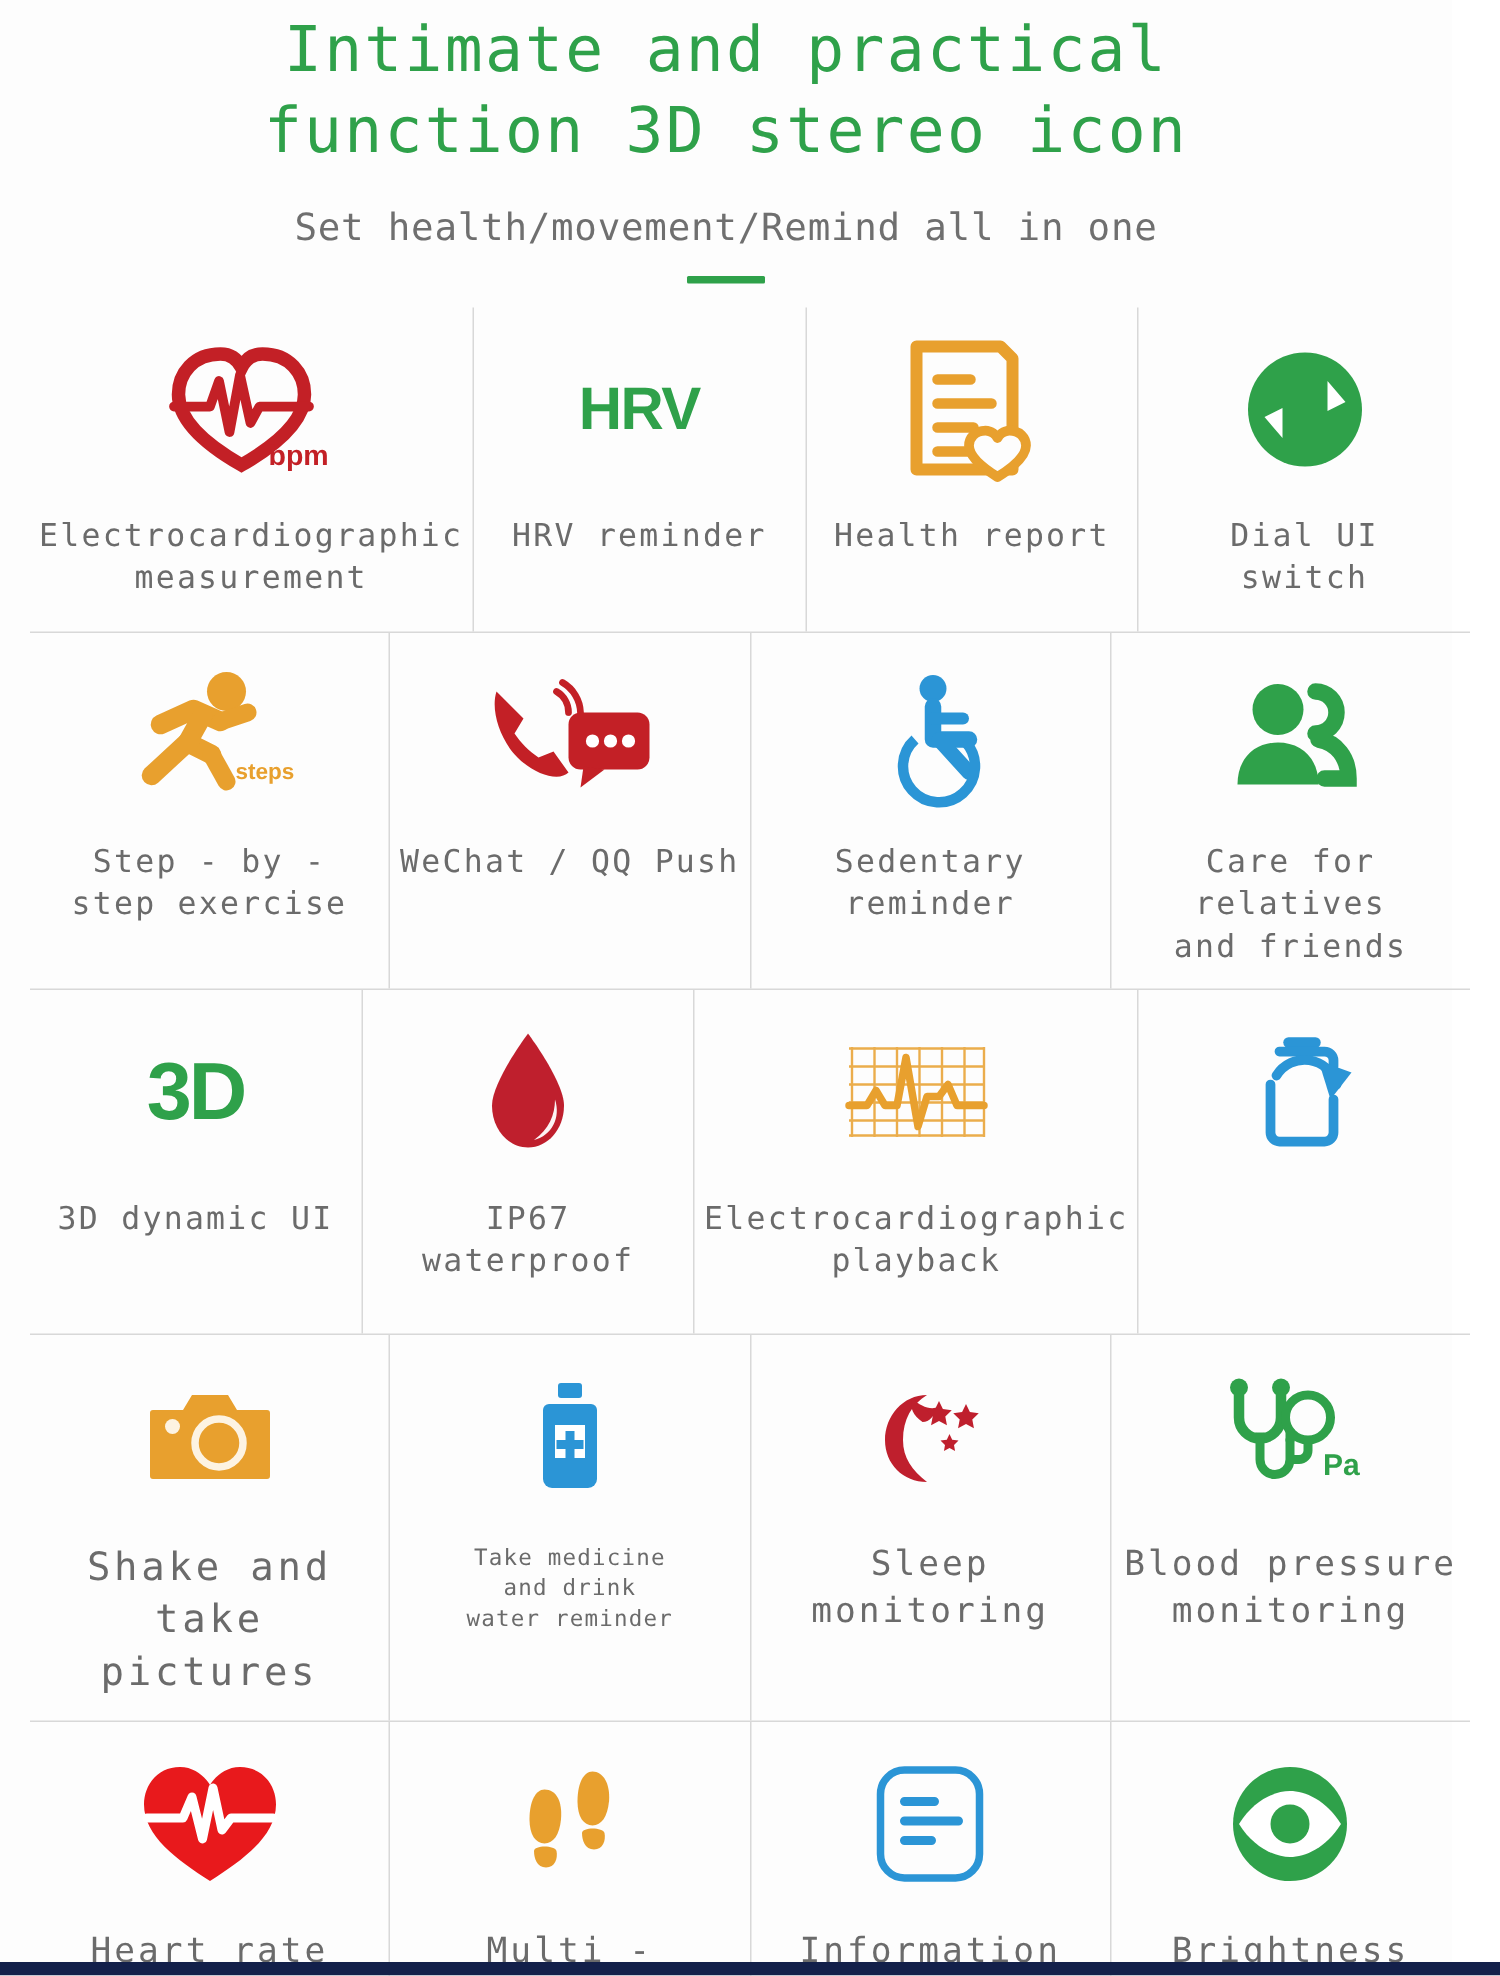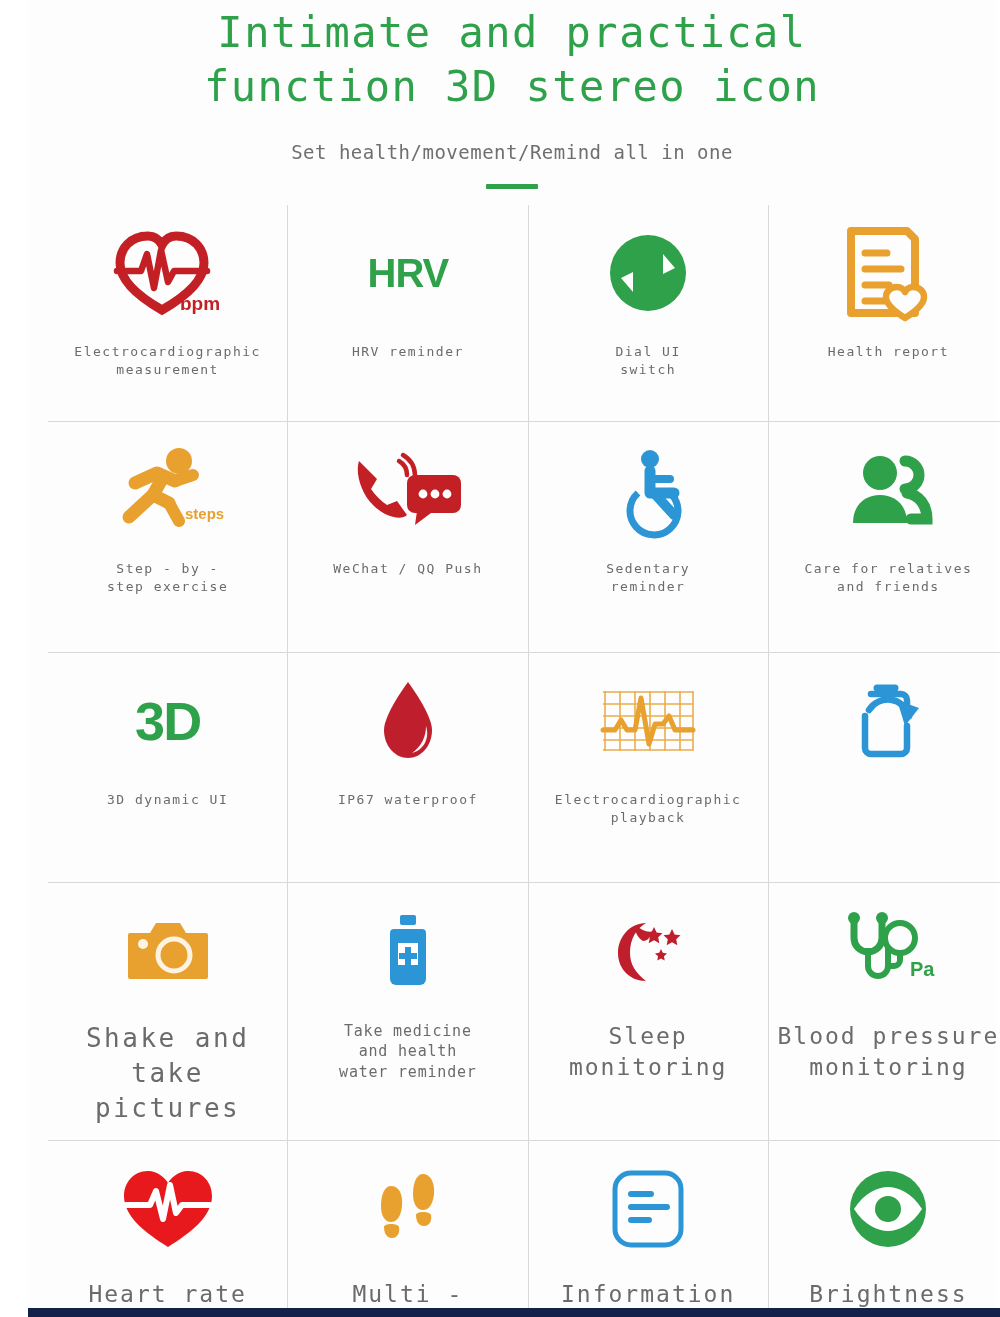--- a/index.html
+++ b/index.html
@@ -8,41 +8,40 @@
     height: 1317px;
     background: #ffffff;
     font-family: "DejaVu Sans Mono", "Liberation Mono", monospace;
     overflow: hidden;
   }
   .page {
     position: relative;
     width: 968px;
     height: 1317px;
     background: #fdfdfd;
-    margin-left: 28px;
   }
 
   
   .header {
     padding-top: 6px;
     text-align: center;
   }
   .title {
     color: #2fa14a;
     font-size: 42px;
     line-height: 54px;
     letter-spacing: 1.5px;
     font-family: "DejaVu Sans Mono", "Liberation Mono", monospace;
     font-weight: 400;
     white-space: pre-line;
   }
   .subtitle {
     margin-top: 22px;
     color: #6f6f6f;
-    font-size: 19px;
+    font-size: 25px;
     line-height: 32px;
     letter-spacing: 0.5px;
   }
   .rule {
     width: 52px;
     height: 5px;
     background: #2fa14a;
     margin: 16px auto 0 auto;
     border-radius: 1px;
   }
@@ -81,21 +80,21 @@
   }
   .icon-box svg { display: block; overflow: visible; }
 
   .caption {
     margin-top: 18px;
     color: #6b6b6b;
     text-align: center;
     line-height: 1.35;
     letter-spacing: 1.5px;
     white-space: pre-line;
-    font-size: 13px;
+    font-size: 21px;
   }
   .cap-xs  { font-size: 15px; letter-spacing: 0.8px; }
   .cap-lg  { font-size: 23px; letter-spacing: 2px; }
   .cap-xl  { font-size: 26px; letter-spacing: 2.5px; }
 
   
   .row-1 .cell { min-height: 216px; }
   .row-2 .cell { min-height: 230px; }
   .row-3 .cell { min-height: 229px; }
   .row-4 .cell { min-height: 213px; }
@@ -150,39 +149,39 @@
 
       <div class="cell">
         <div class="icon-box">
           <span class="text-icon hrv">HRV</span>
         </div>
         <div class="caption">HRV reminder</div>
       </div>
 
       <div class="cell">
         <div class="icon-box">
+          <svg width="86" height="96" viewBox="0 0 86 96">
+            <path d="M6 6 H62 L70 14 V62 M70 74 V88 H6 V6" fill="none" stroke="#e8a02e" stroke-width="8" stroke-linejoin="round" stroke-linecap="round"></path>
+            <path d="M20 28 H42 M20 44 H56 M20 60 H44 M20 76 H42" stroke="#e8a02e" stroke-width="7" stroke-linecap="round"></path>
+            <path d="M52 62 C45 62 41 67 41 72 C41 80 52 88 60 93 C68 88 79 80 79 72 C79 67 75 62 68 62 C64 62 61 65 60 67 C59 65 56 62 52 62 Z" fill="#fdfdfd" stroke="#e8a02e" stroke-width="6.5" stroke-linejoin="round"></path>
+          </svg>
+        </div>
+        <div class="caption">Health report</div>
+      </div>
+
+      <div class="cell">
+        <div class="icon-box">
           <svg width="82" height="82" viewBox="0 0 82 82">
             <circle cx="41" cy="41" r="38" fill="#2fa14a"></circle>
             <path d="M20 32 H56 L56 22 L68 36 L56 42 L56 32" fill="#ffffff"></path>
             <path d="M62 50 H26 L26 60 L14 46 L26 40 L26 50" fill="#ffffff"></path>
           </svg>
         </div>
         <div class="caption">Dial UI
 switch</div>
-      </div>
-
-      <div class="cell">
-        <div class="icon-box">
-          <svg width="86" height="96" viewBox="0 0 86 96">
-            <path d="M6 6 H62 L70 14 V62 M70 74 V88 H6 V6" fill="none" stroke="#e8a02e" stroke-width="8" stroke-linejoin="round" stroke-linecap="round"></path>
-            <path d="M20 28 H42 M20 44 H56 M20 60 H44 M20 76 H42" stroke="#e8a02e" stroke-width="7" stroke-linecap="round"></path>
-            <path d="M52 62 C45 62 41 67 41 72 C41 80 52 88 60 93 C68 88 79 80 79 72 C79 67 75 62 68 62 C64 62 61 65 60 67 C59 65 56 62 52 62 Z" fill="#fdfdfd" stroke="#e8a02e" stroke-width="6.5" stroke-linejoin="round"></path>
-          </svg>
-        </div>
-        <div class="caption">Health report</div>
       </div>
     </div>
 
     <div class="row row-2">
 
       <div class="cell">
         <div class="icon-box">
           <svg width="110" height="86" viewBox="0 0 110 86">
             <circle cx="66" cy="14" r="13" fill="#e8a02e"></circle>
             <path d="M22 36 L44 26 L62 34" fill="none" stroke="#e8a02e" stroke-width="13" stroke-linecap="round" stroke-linejoin="round"></path>
@@ -302,21 +301,21 @@
       <div class="cell">
         <div class="icon-box">
           <svg width="44" height="72" viewBox="0 0 44 72">
             <rect x="14" y="0" width="16" height="10" rx="2" fill="#2b95d6"></rect>
             <path d="M8 14 H36 A4 4 0 0 1 40 18 V64 A6 6 0 0 1 34 70 H10 A6 6 0 0 1 4 64 V18 A4 4 0 0 1 8 14 Z" fill="#2b95d6"></path>
             <rect x="12" y="28" width="20" height="22" fill="#ffffff"></rect>
             <path d="M19 32 H25 V38 H31 V44 H25 V50 H19 V44 H13 V38 H19 Z" fill="#2b95d6"></path>
           </svg>
         </div>
         <div class="caption cap-xs">Take medicine
-and health
+and drink
 water reminder</div>
       </div>
 
       <div class="cell">
         <div class="icon-box">
           <svg width="72" height="64" viewBox="0 0 72 64">
             <path d="M34 4 C18 4 6 18 6 34 C6 50 18 62 34 62 C24 54 18 46 18 34 C18 20 24 10 34 4 Z" fill="#bf1f2d"></path>
             <path d="M31 22 C25 18 22 12 24 6 C30 12 36 14 42 12 C38 18 36 22 31 22 Z" fill="#bf1f2d"></path>
             <path d="M42 8 l2.6 5.4 5.9 .8 -4.3 4.1 1.1 5.9 -5.3 -2.9 -5.3 2.9 1.1 -5.9 -4.3 -4.1 5.9 -.8 Z" fill="#bf1f2d"></path>
             <path d="M60 10 l2.6 5.4 5.9 .8 -4.3 4.1 1.1 5.9 -5.3 -2.9 -5.3 2.9 1.1 -5.9 -4.3 -4.1 5.9 -.8 Z" fill="#bf1f2d"></path>

